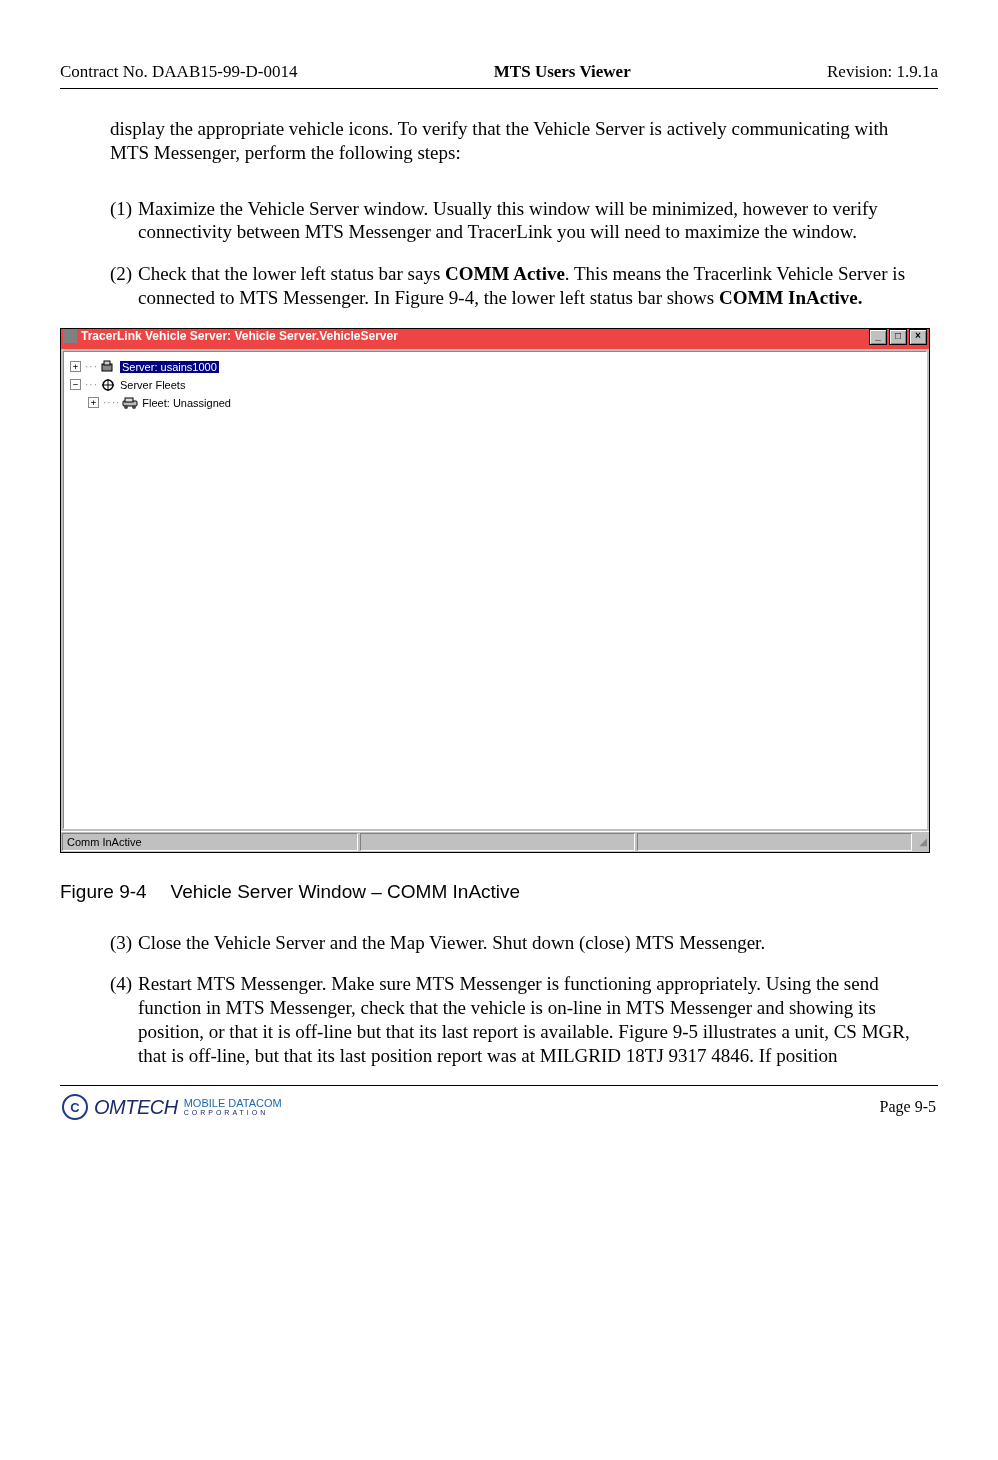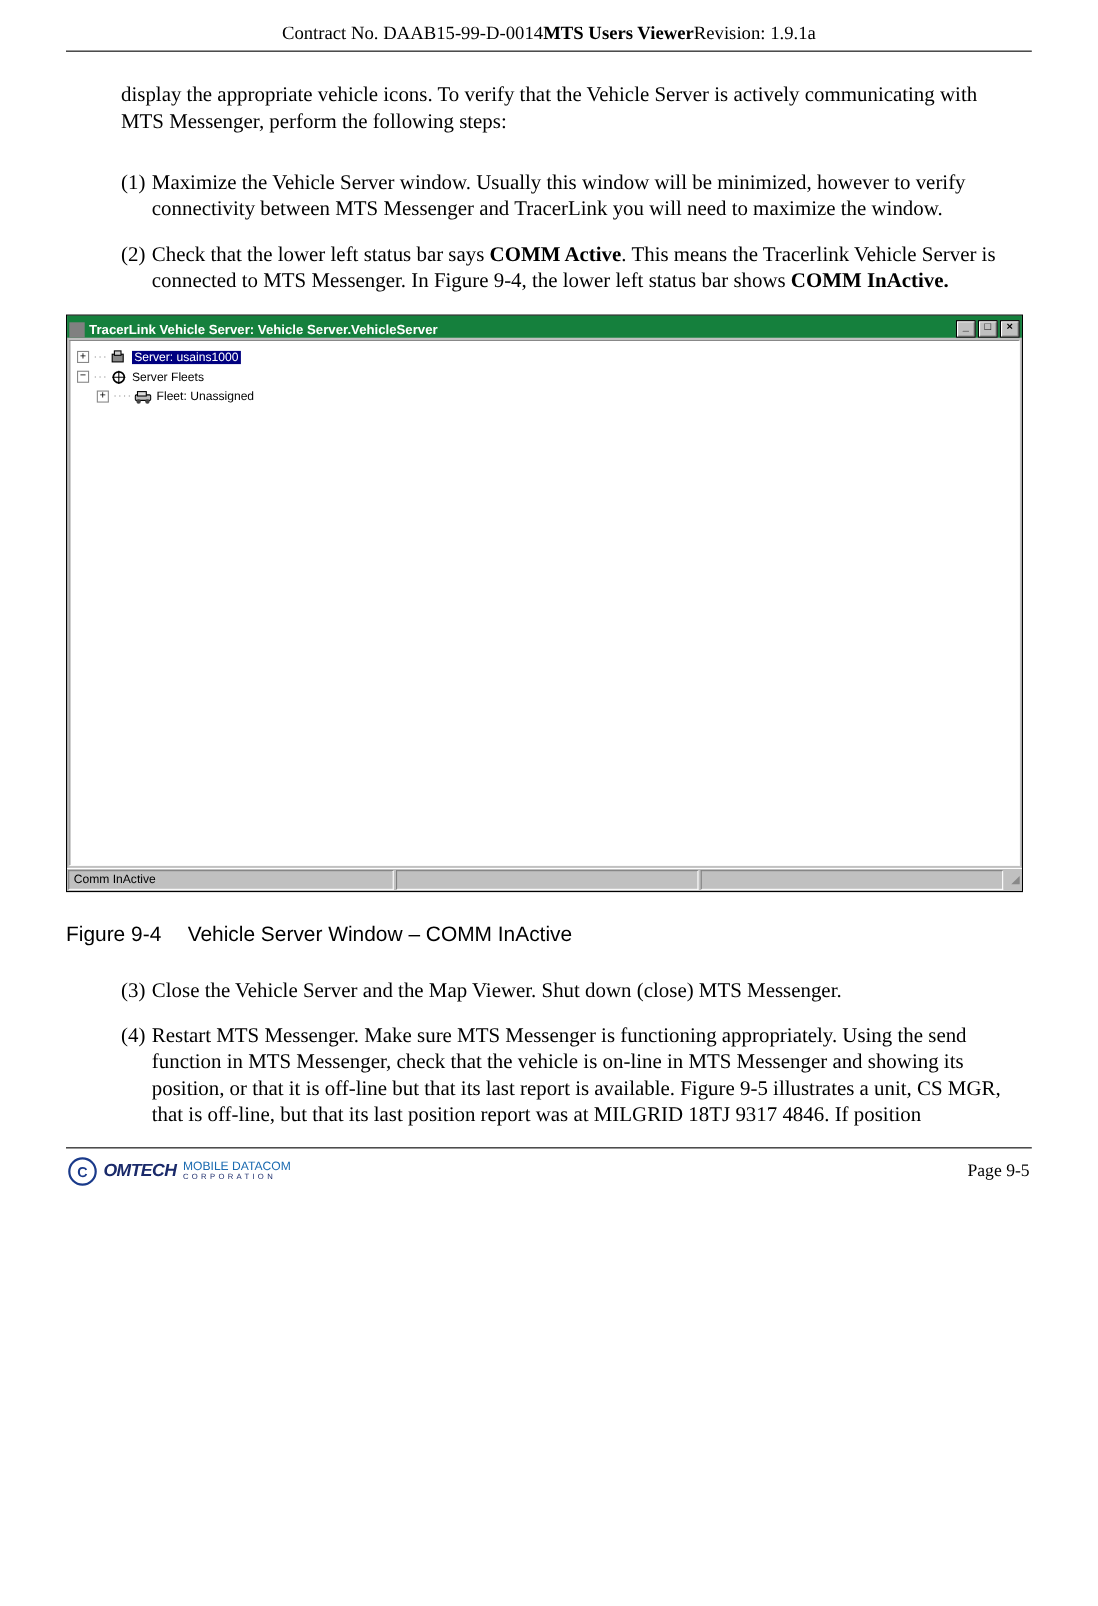--- a/index.html
+++ b/index.html
@@ -9,23 +9,24 @@
     font-family: "Times New Roman", Times, serif;
     color: #000;
     width: 998px;
   }
   .page {
     padding: 20px 60px 20px 60px;
     box-sizing: border-box;
   }
   .header-row {
     display: flex;
-    justify-content: center;
+    justify-content: space-between;
     font-size: 17px;
     margin-bottom: 6px;
+    margin-top: 42px;
   }
   .header-center {
     font-weight: bold;
   }
   hr.rule {
     border: none;
     border-top: 1.5px solid #000;
     margin: 0 0 28px 0;
   }
   hr.rule-bottom {
@@ -64,24 +65,24 @@
   .app-window {
     width: 870px;
     margin: 6px 0 0 0;
     font-family: Tahoma, Arial, sans-serif;
     font-size: 12px;
     border: 1px solid #000;
     background: #c0c0c0;
     box-sizing: border-box;
   }
   .title-bar {
-    background: #15803d;
+    background: #ef4444;
     color: #fff;
     display: flex;
-    align-items: flex-end;
+    align-items: flex-start;
     height: 20px;
     padding: 0 2px;
     font-weight: bold;
     font-size: 12px;
   }
   .title-bar .app-icon {
     width: 14px; height: 14px;
     background: #808080;
     margin-right: 4px;
     display: inline-block;
@@ -202,23 +203,23 @@
     border-radius: 50%;
     display: flex; align-items: center; justify-content: center;
     color: #1a3a8a;
     font-weight: bold;
     font-family: Arial, sans-serif;
     font-size: 13px;
   }
   .logo-text1 {
     font-family: Arial Black, Arial, sans-serif;
     font-style: italic;
-    font-weight: 700;
+    font-weight: 400;
     color: #1a2a6a;
-    font-size: 16px;
+    font-size: 20px;
     letter-spacing: -0.5px;
   }
   .logo-text2 {
     font-family: Arial, sans-serif;
     font-size: 11px;
     color: #1a6ab0;
     line-height: 1;
   }
   .logo-text2 .sub {
     font-size: 7px;

